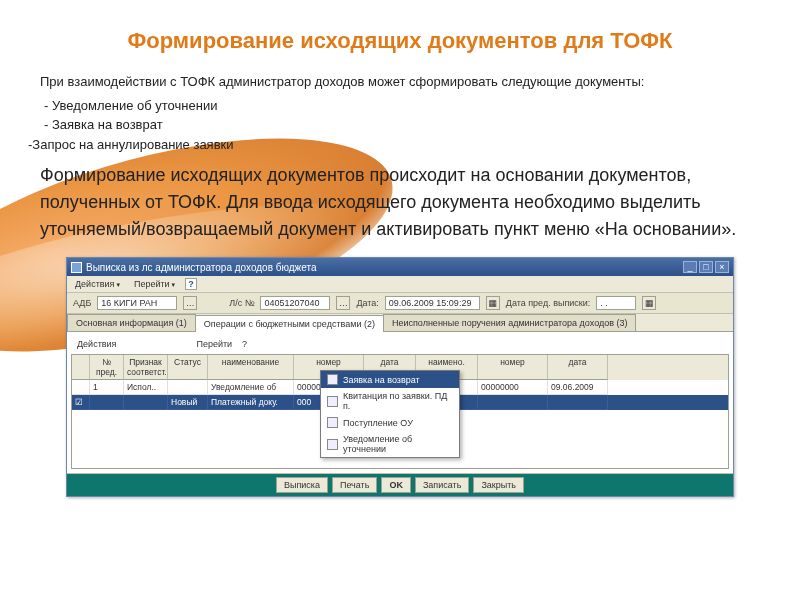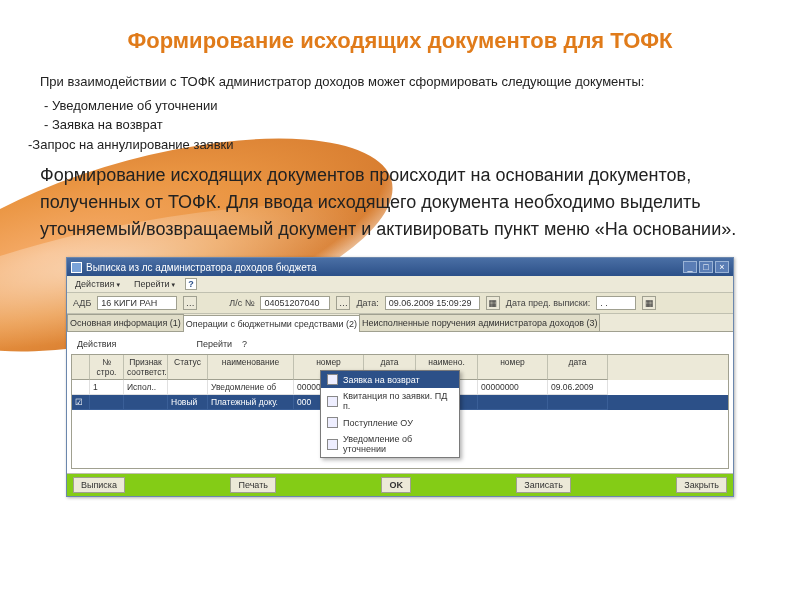--- a/index.html
+++ b/index.html
@@ -76,21 +76,21 @@
   .toolbar2 {
     background:#e8e5d0; border-bottom:1px solid #c0c0b0;
     display:flex; align-items:center; padding:3px 6px; gap:6px; font-size:9px;
   }
   .toolbar2 .lbl { color:#444; }
   .toolbar2 .field { background:#fff; border:1px solid #a0a090; padding:1px 3px; font-size:9px; min-width:40px; display:inline-block; }
   .toolbar2 .btn { background:#ece9d8; border:1px solid #a0a090; width:14px; height:14px; display:flex; align-items:center; justify-content:center; }
   .tabs {
     display:flex; background:#ece9d8; border-bottom:1px solid #a0a090; font-size:9px;
   }
-  .tab { padding:3px 2px; border:1px solid #a0a090; border-bottom:none; background:#e0ddc8; margin-right:-1px; }
+  .tab { padding:3px 8px; border:1px solid #a0a090; border-bottom:none; background:#e0ddc8; margin-right:-1px; }
   .tab.active { background:#fff; position:relative; top:1px; }
   .tab-body { background:#fff; padding:4px; }
   .grid-toolbar { display:flex; align-items:center; gap:6px; padding:2px 2px 4px 2px; font-size:9px; }
   .grid-toolbar .menuitem { padding:1px 4px; }
   .grid {
     border:1px solid #a0a090; font-size:8.5px;
     background:#fff;
   }
   .grid-head { display:flex; background:#ece9d8; }
   .gh { border-right:1px solid #c0c0b0; border-bottom:1px solid #a0a090; padding:2px 3px; text-align:center; }
@@ -103,22 +103,22 @@
     background:#fff; border:1px solid #7a7a7a;
     box-shadow:2px 2px 4px rgba(0,0,0,0.3);
     font-size:9px; z-index:10;
     width:140px;
   }
   .context-menu .cm-item { display:flex; align-items:center; padding:3px 6px; gap:5px; }
   .context-menu .cm-item.hl { background:#2c5088; color:#fff; }
   .cm-icon { width:11px; height:11px; border:1px solid #888; background:#eef; flex-shrink:0; }
   .grid-blank { height:58px; background:#fff; }
   .footer {
-    background:#84cc16; border-top:1px solid #c0c0b0;
-    display:flex; justify-content:space-between; align-items:center;
+    background:#0f766e; border-top:1px solid #c0c0b0;
+    display:flex; justify-content:center; align-items:center;
     padding:3px 6px; gap:4px; font-size:9px;
   }
   .footer .fbtn { border:1px solid #a0a090; background:#ece9d8; padding:2px 7px; }
   .footer .fbtn.primary { font-weight:bold; }
   .col-chk{width:18px}.col-a{width:34px}.col-b{width:44px}.col-c{width:40px}
   .col-d{width:86px}.col-e{width:70px}.col-f{width:52px}.col-g{width:62px}
   .col-h{width:70px}.col-i{width:60px}
   .grid-area{ position:relative; }
 </style>
 </head>
@@ -180,21 +180,21 @@
         <span style="flex:0 0 60px"></span>
         <span class="menuitem drop">Перейти</span>
         <span class="help">?</span>
       </div>
 
       <div class="grid-area">
         <div class="grid">
 
           <div class="grid-head">
             <div class="gh col-chk"></div>
-            <div class="gh col-a">№ стро.</div>
+            <div class="gh col-a">№ пред.</div>
             <div class="gh col-b">Признак соответст.</div>
             <div class="gh col-c">Статус</div>
             <div class="gh col-d">наименование</div>
             <div class="gh col-e">номер</div>
             <div class="gh col-f">дата</div>
             <div class="gh col-g">наимено.</div>
             <div class="gh col-h">номер</div>
             <div class="gh col-i">дата</div>
           </div>
 

